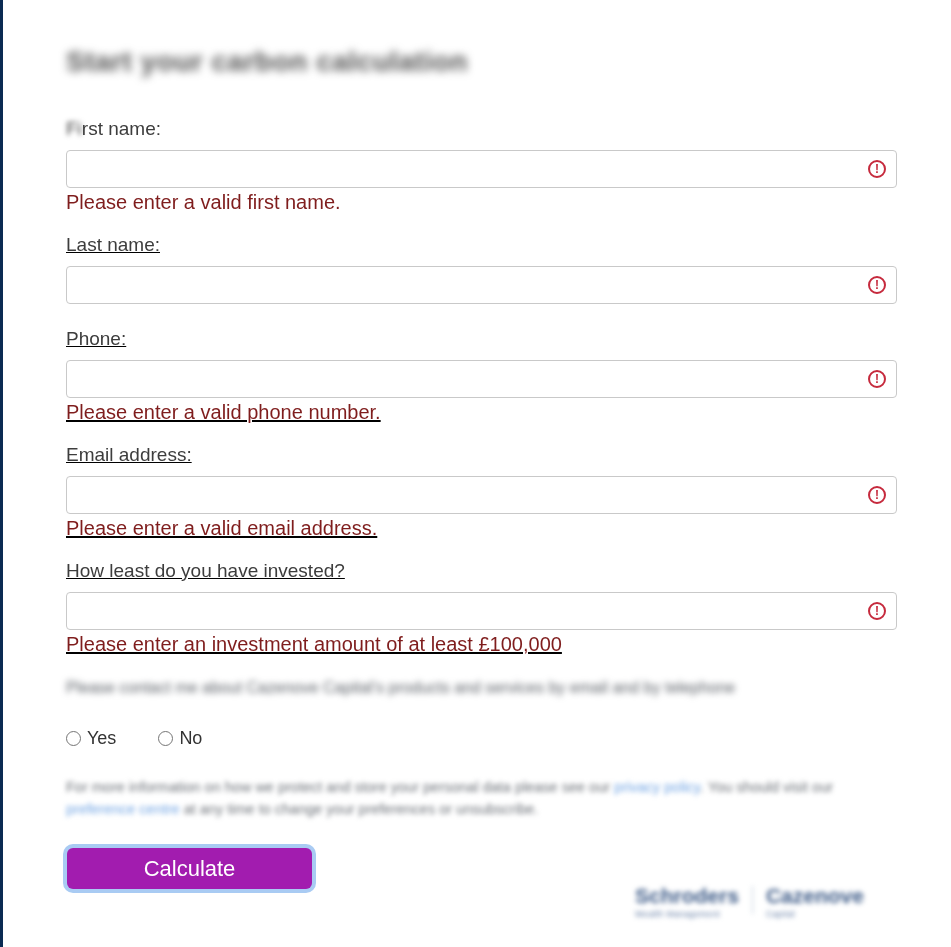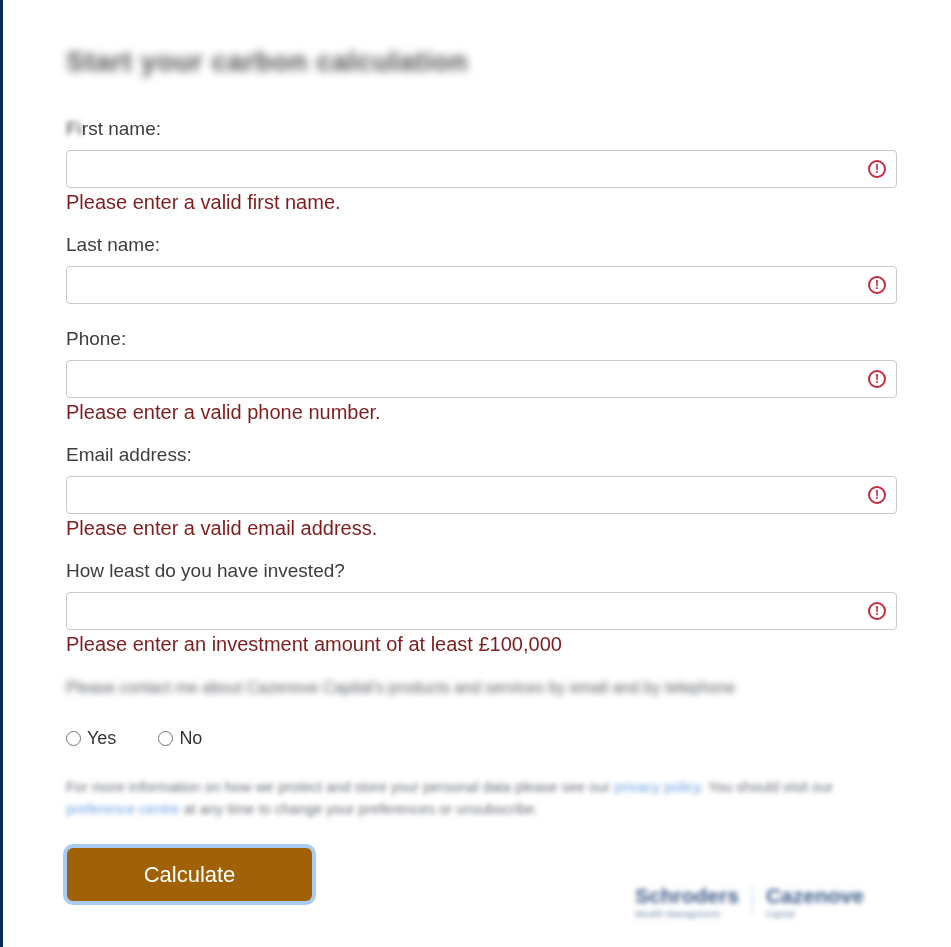--- a/index.html
+++ b/index.html
@@ -26,21 +26,21 @@
   .page-title {
     margin-top: 46px;
     font-size: 28px;
     font-weight: 600;
     color: #4f4f4f;
     letter-spacing: 0.5px;
     filter: blur(4px);
     width: fit-content;
   }
   .form-group { margin-top: 40px; }
-  .form-group + .form-group { margin-top: 24px; }
+  .form-group + .form-group { margin-top: 24px; text-decoration: underline; }
   .field-label {
     display: block;
     font-size: 19px;
     color: #3d3d3d;
     line-height: 22px;
     margin-bottom: 10px;
   }
   .label-blur { filter: blur(2.5px); }
   .input-wrap { position: relative; }
   .text-input {
@@ -120,22 +120,22 @@
   .disclaimer a, .disclaimer .link {
     color: #6fa3e3;
     text-decoration: none;
     cursor: pointer;
   }
   .calculate-button {
     display: block;
     margin-top: 28px;
     margin-left: 1px;
     width: 245px;
-    height: 53px;
-    background: #a16207;
+    height: 41px;
+    background: #a21caf;
     border: none;
     border-radius: 6px;
     box-shadow: 0 0 0 4px #a9cbf3;
     color: #ffffff;
     font-family: "Liberation Sans", sans-serif;
     font-size: 22px;
     cursor: pointer;
   }
   .logo-row {
     position: absolute;

